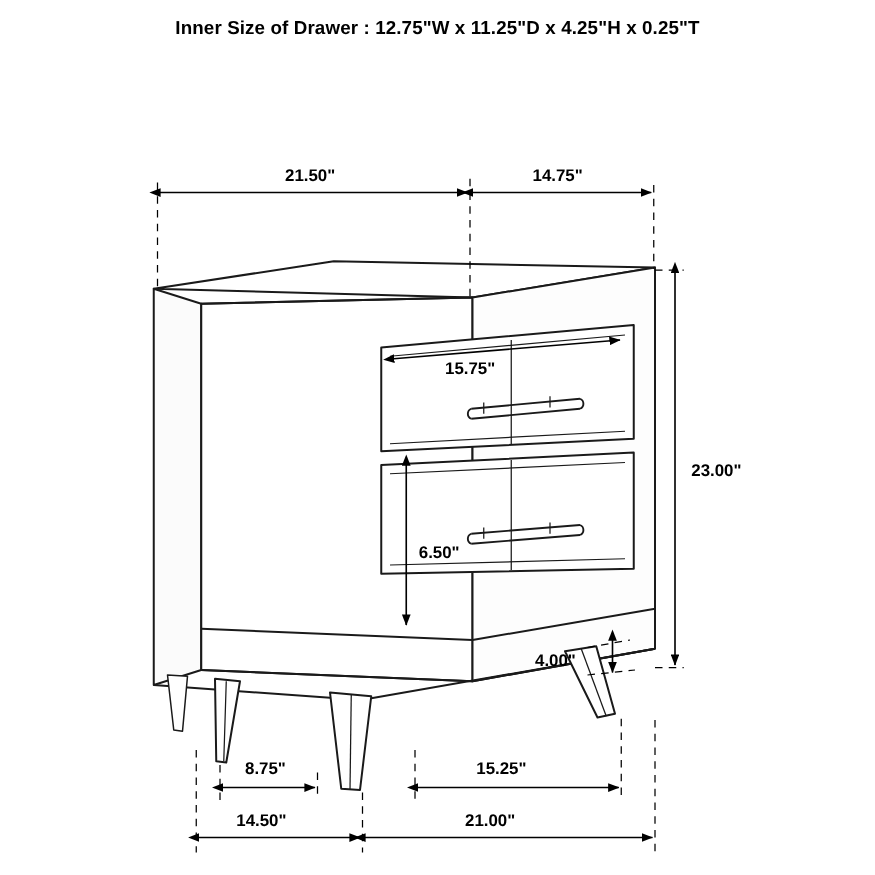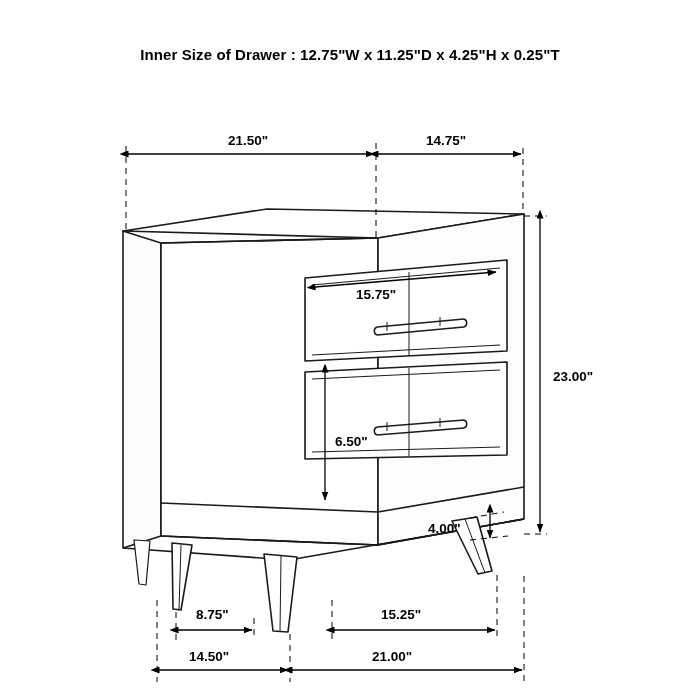--- a/index.html
+++ b/index.html
@@ -22,21 +22,20 @@
   .title {
     position: absolute;
     top: 14px;
     left: 0;
     width: 700px;
     text-align: center;
     font-size: 15px;
     font-weight: bold;
     letter-spacing: 0.1px;
     color: #000;
-    margin-top: 32px;
   }
   svg.diagram {
     position: absolute;
     top: 0;
     left: 0;
     width: 700px;
     height: 700px;
   }
   .dimlabel {
     position: absolute;

